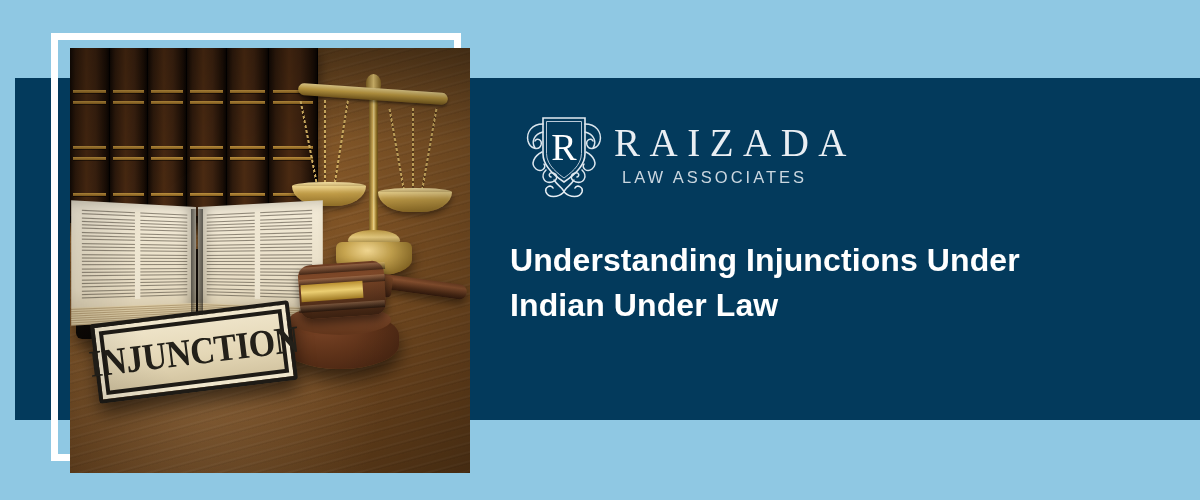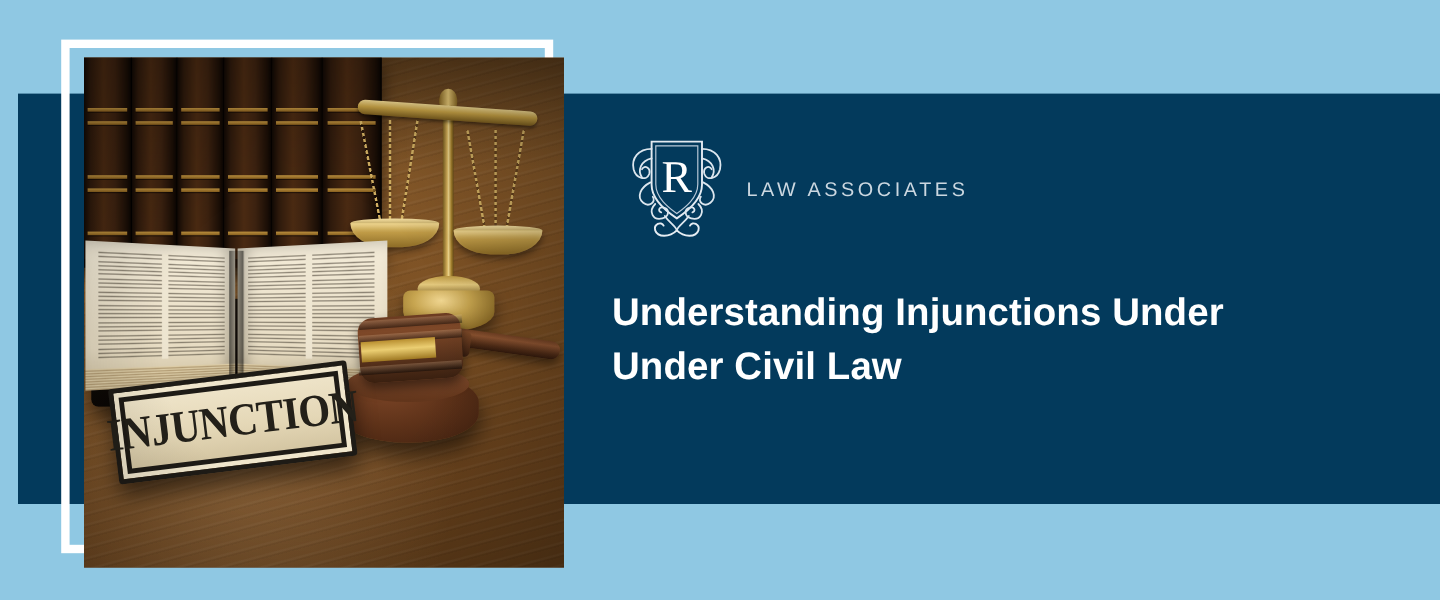--- a/index.html
+++ b/index.html
@@ -443,20 +443,21 @@
             <path d="M44 72 C48 78 53 80 54 84"></path>
           </g>
 
           <g fill="none" stroke="#E6EDF3" stroke-width="1.6" stroke-linecap="round">
             <path d="M54 84 C48 90 38 90 36 84 C34.5 79 41 76 43 80"></path>
             <path d="M54 84 C60 90 70 90 72 84 C73.5 79 67 76 65 80"></path>
           </g>
         </svg>
       </span>
       <span class="logo-words">
+        <span class="brand-name">RAIZADA</span>
         <span class="brand-sub">LAW ASSOCIATES</span>
       </span>
     </div>
 
-    <h1 class="headline">Understanding Injunctions Under Under Civil Law</h1>
+    <h1 class="headline">Understanding Injunctions Under Indian Under Law</h1>
   </div>
 
 </div>
 
 </body></html>

